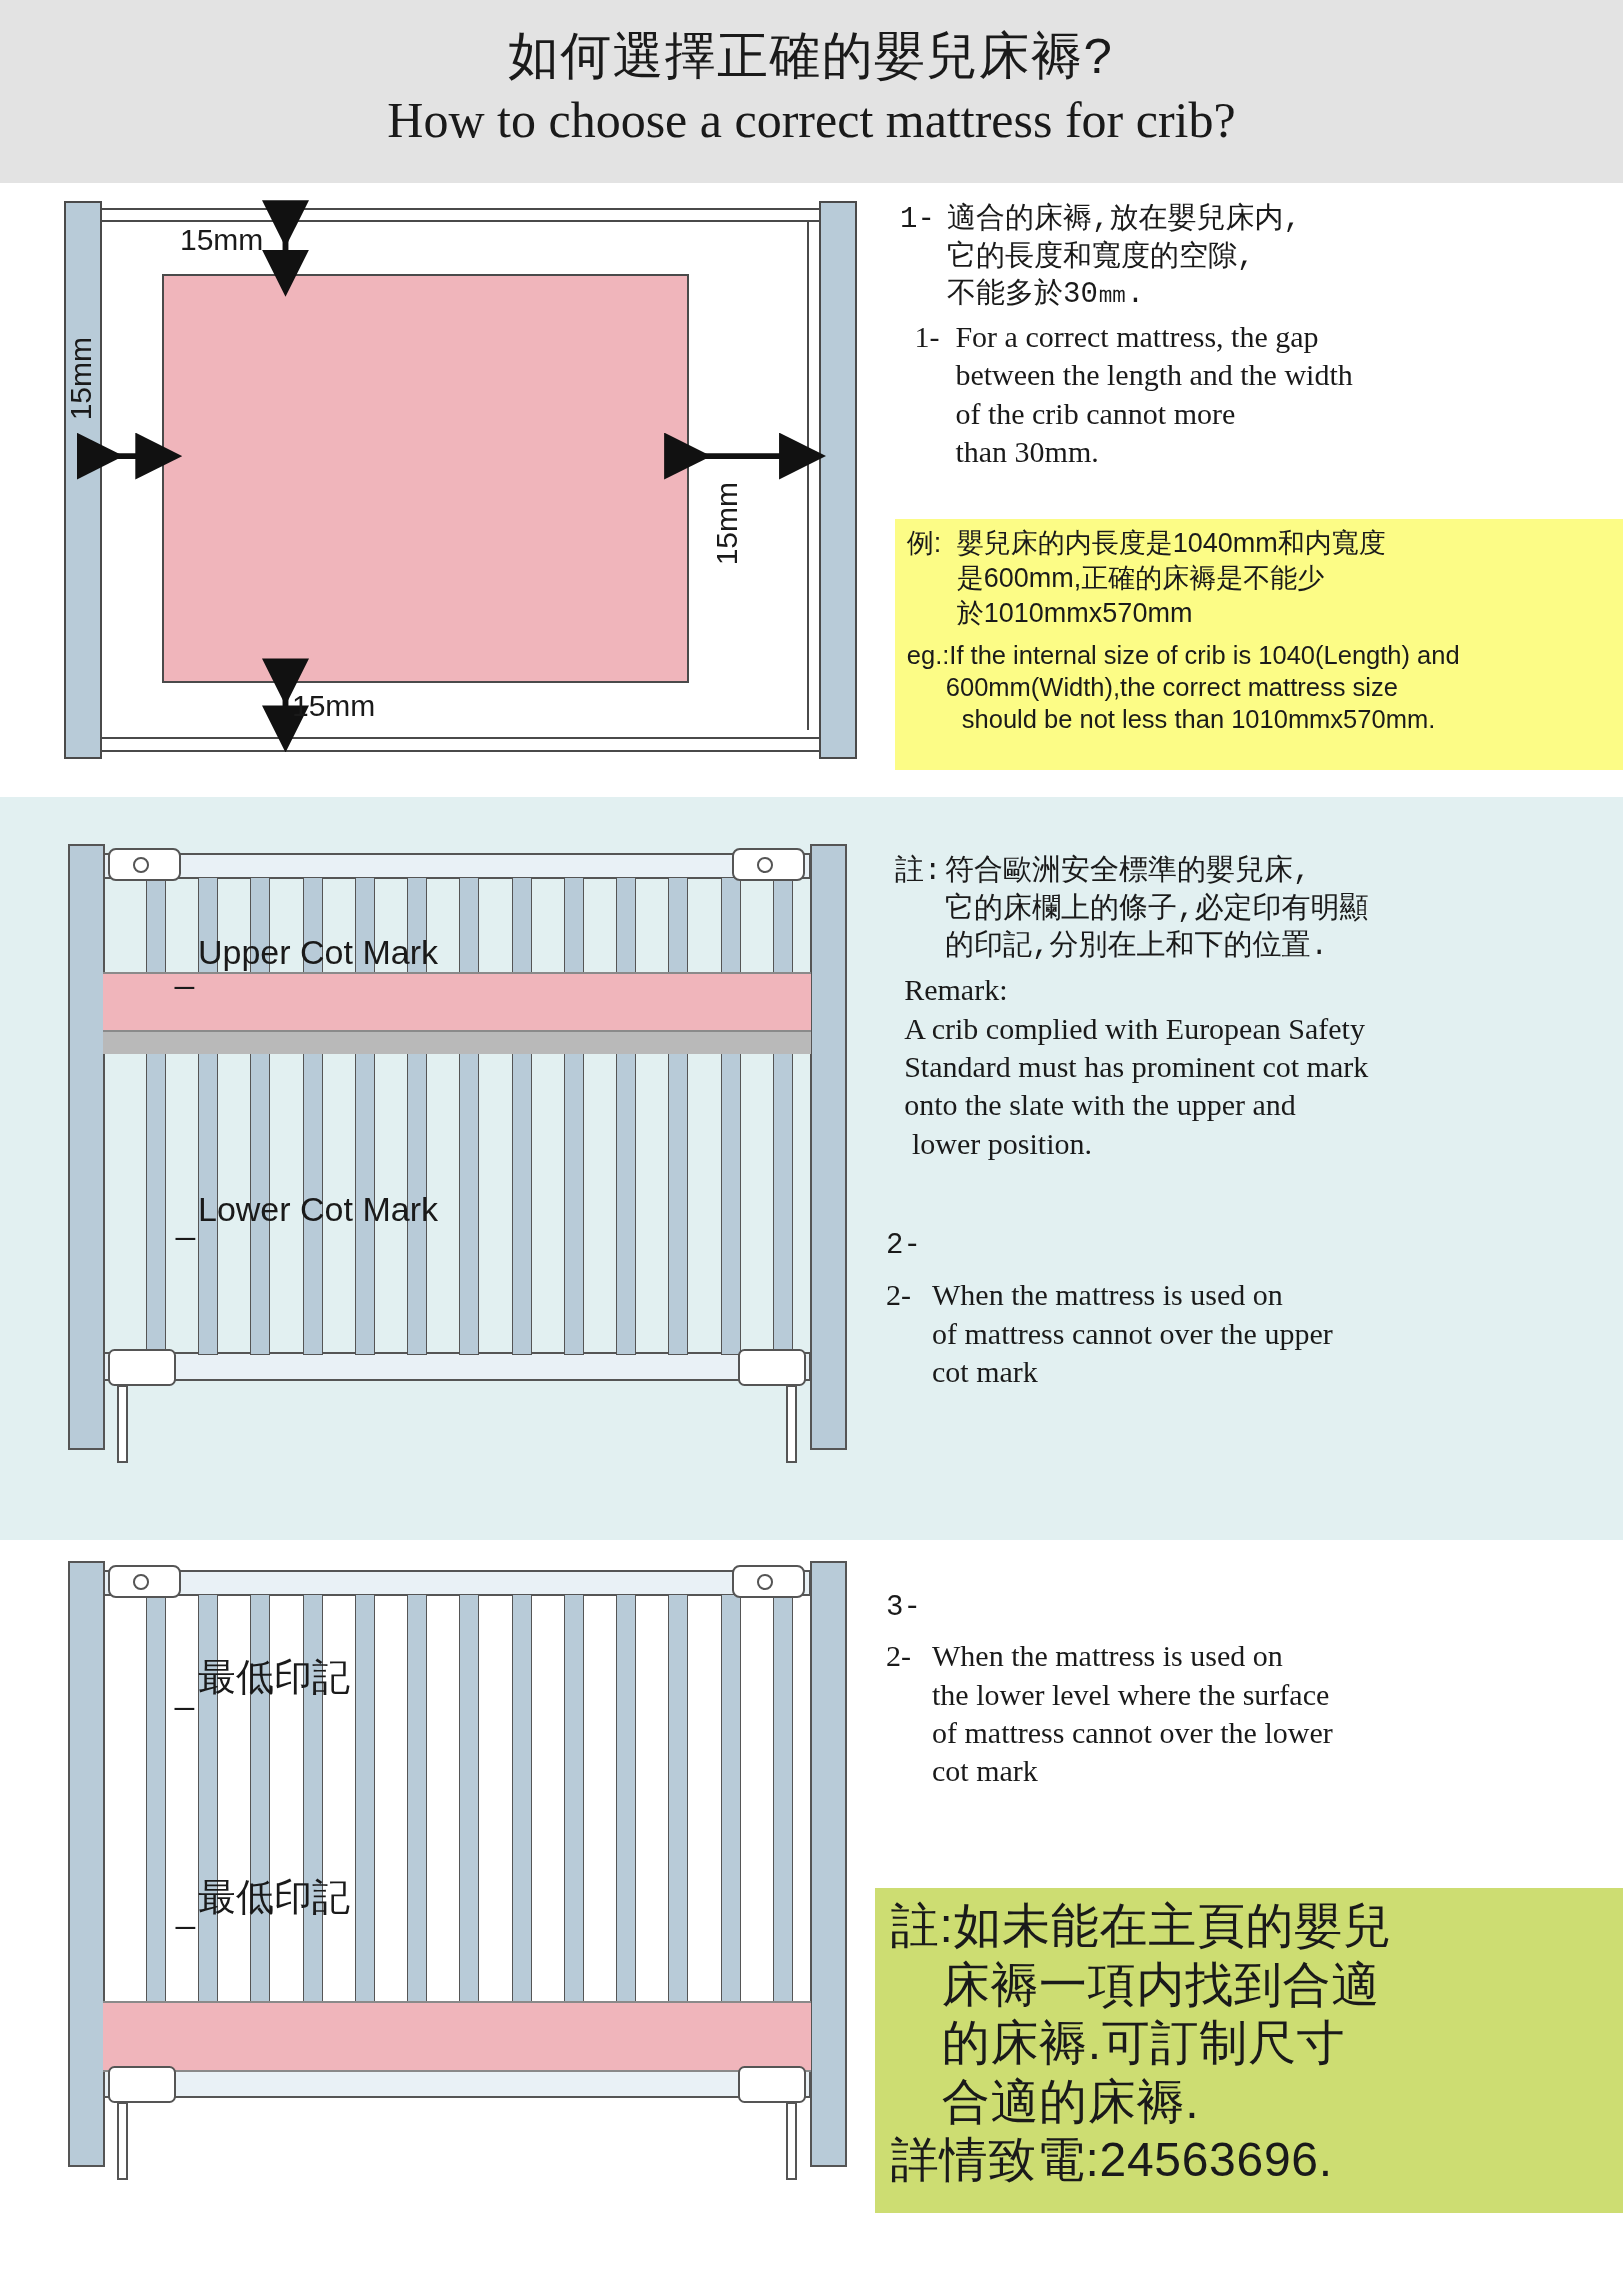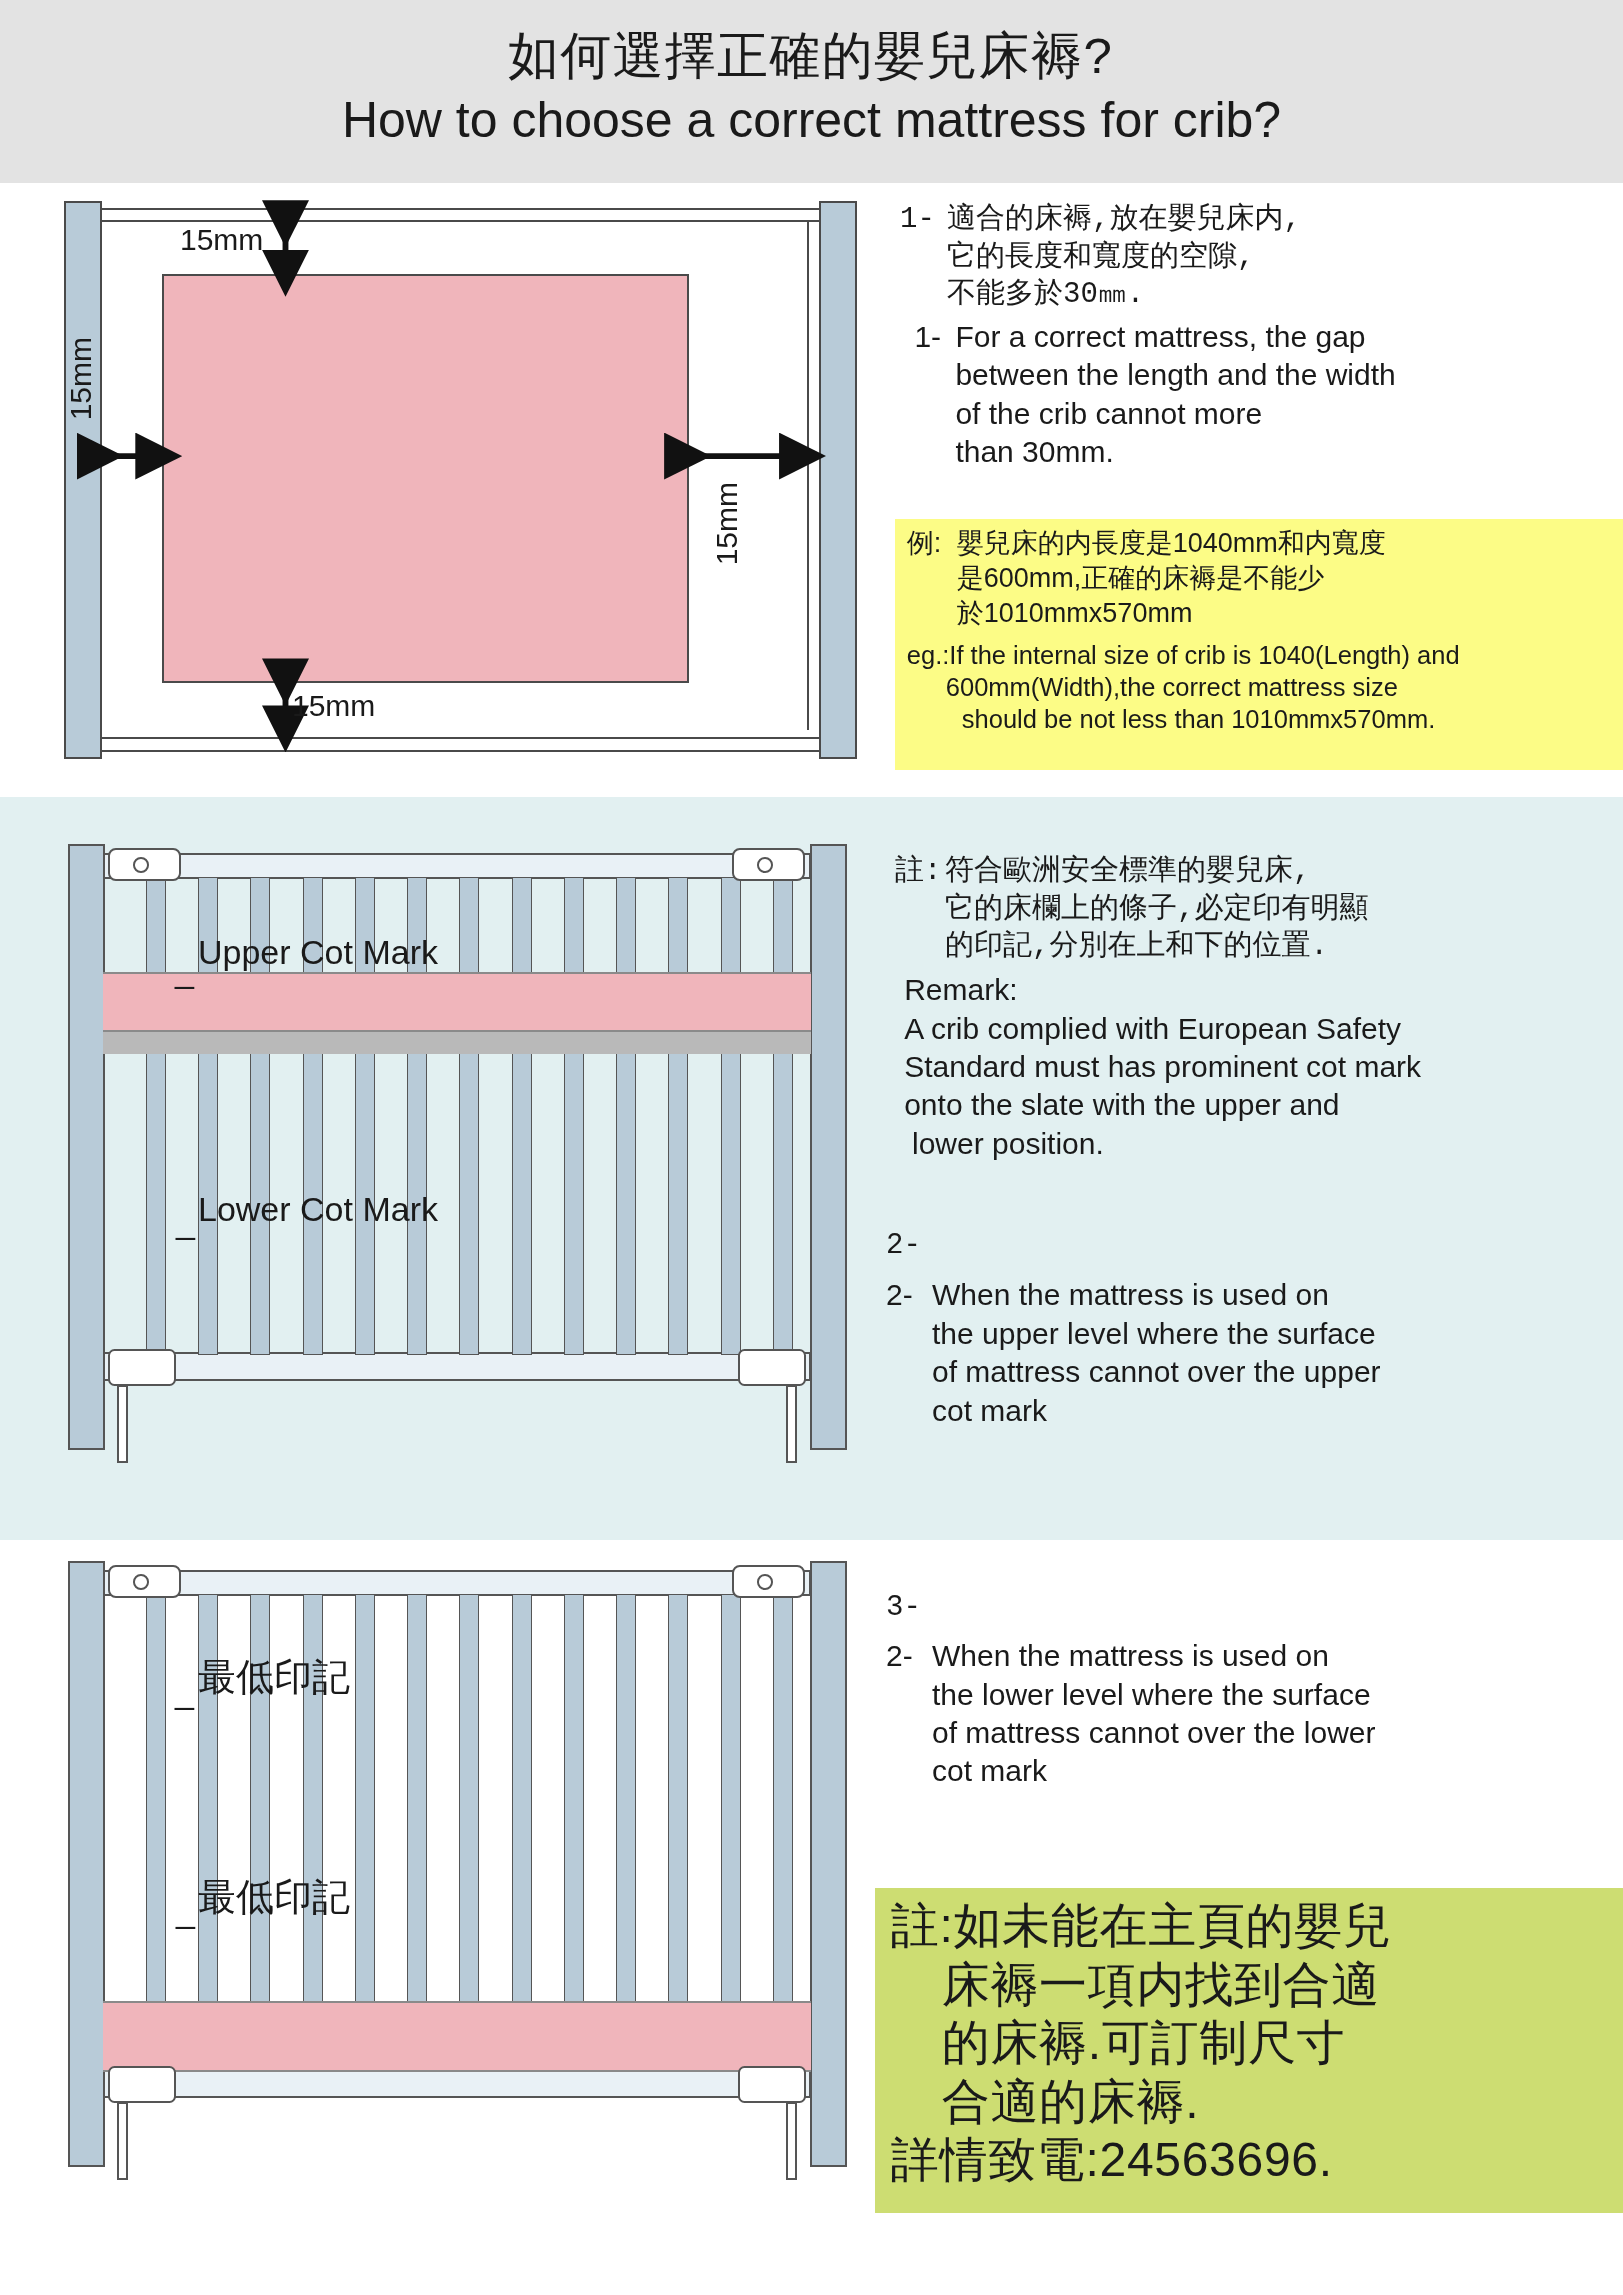--- a/index.html
+++ b/index.html
@@ -21,21 +21,21 @@
   .header .en { font-size:50px; line-height:1.15; margin-top:5.2px; }
 
   
   .band-1 { position:absolute; left:0; top:183px; width:1623px; height:614px; background:#ffffff; }
   .band-2 { position:absolute; left:0; top:797px; width:1623px; height:743px; background:#e2f0f1; }
   .band-3 { position:absolute; left:0; top:1540px; width:1623px; height:755px; background:#ffffff; }
 
   
   .txt { position:absolute; }
   .zh { font-size:29px; line-height:1.30;font-family:Liberation Mono, monospace; }
-  .en { font-size:30px; line-height:1.28; }
+  .en { font-size:30px; line-height:1.28;font-family:Liberation Serif, serif; }
   .zh-s { font-size:27px; line-height:1.30; }
   .en-s { font-size:25.5px; line-height:1.26; }
   .nowrap { white-space:nowrap; }
 
   .yellowbox {
     position:absolute; background:#fcfc86;
     padding:6.5px 9.1px 9.1px 11.8px; box-sizing:border-box;
   }
   .bluebox {
     position:absolute; background:#e2f0f1;
@@ -251,21 +251,20 @@
 </div>
 
 <div class="txt" style="left:886px; top:1227px; width:733px;">
   <div style="display:flex;">
     <div class="zh" style="width:50px;">2-</div>
   </div>
   <div style="display:flex; margin-top:11.8px;">
     <div class="en" style="width:46px;">2-</div>
     <div>
       <div class="en nowrap">When the mattress is used on</div>
-      <div class="en nowrap">the upper level where the surface</div>
       <div class="en nowrap">of mattress cannot over the upper</div>
       <div class="en nowrap">cot mark</div>
     </div>
   </div>
 </div>
 
 <div class="crib" style="left:57px; top:1553px; width:797px; height:673px;">
 
   <div class="post" style="left:10.5px; top:7.8px; height:606px;"></div>
   <div class="post" style="left:753px; top:7.8px; height:606px;"></div>

